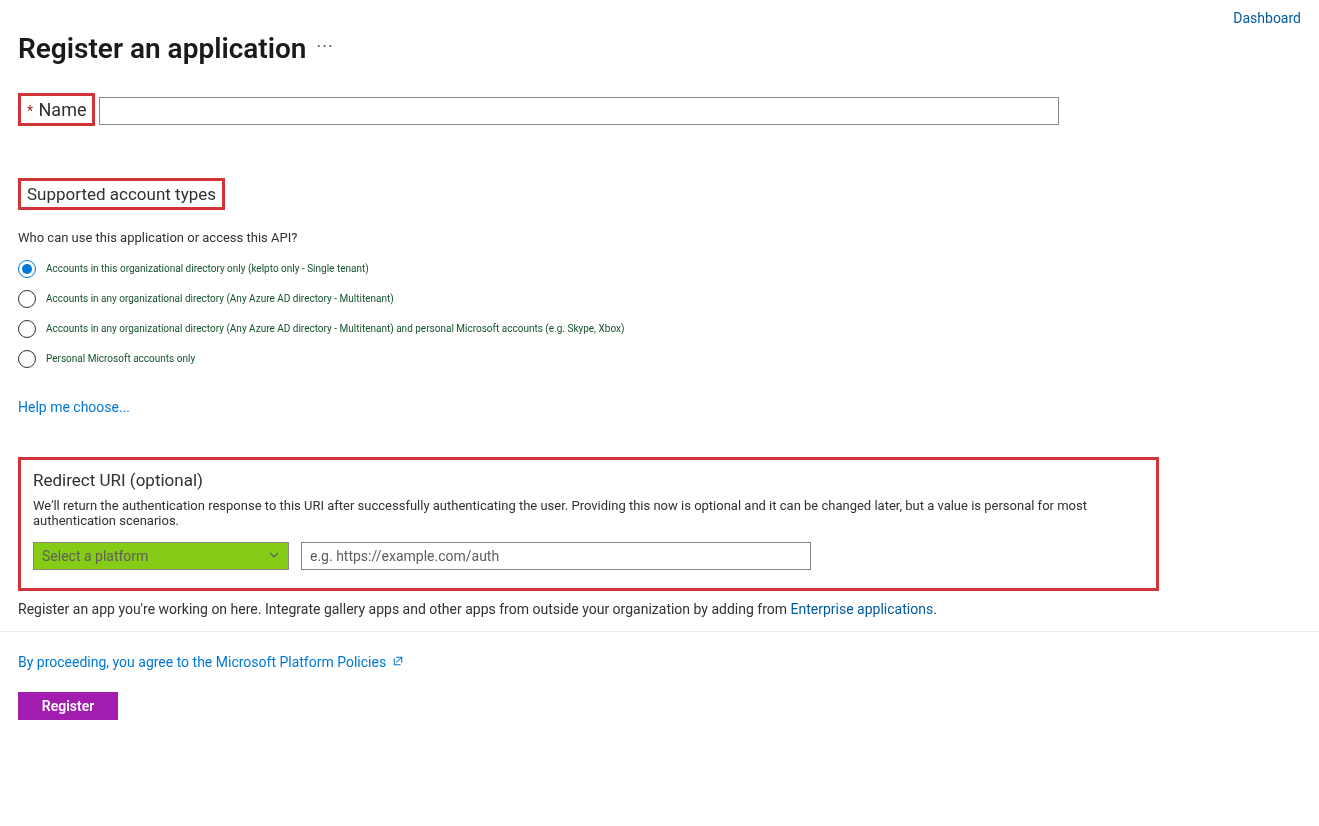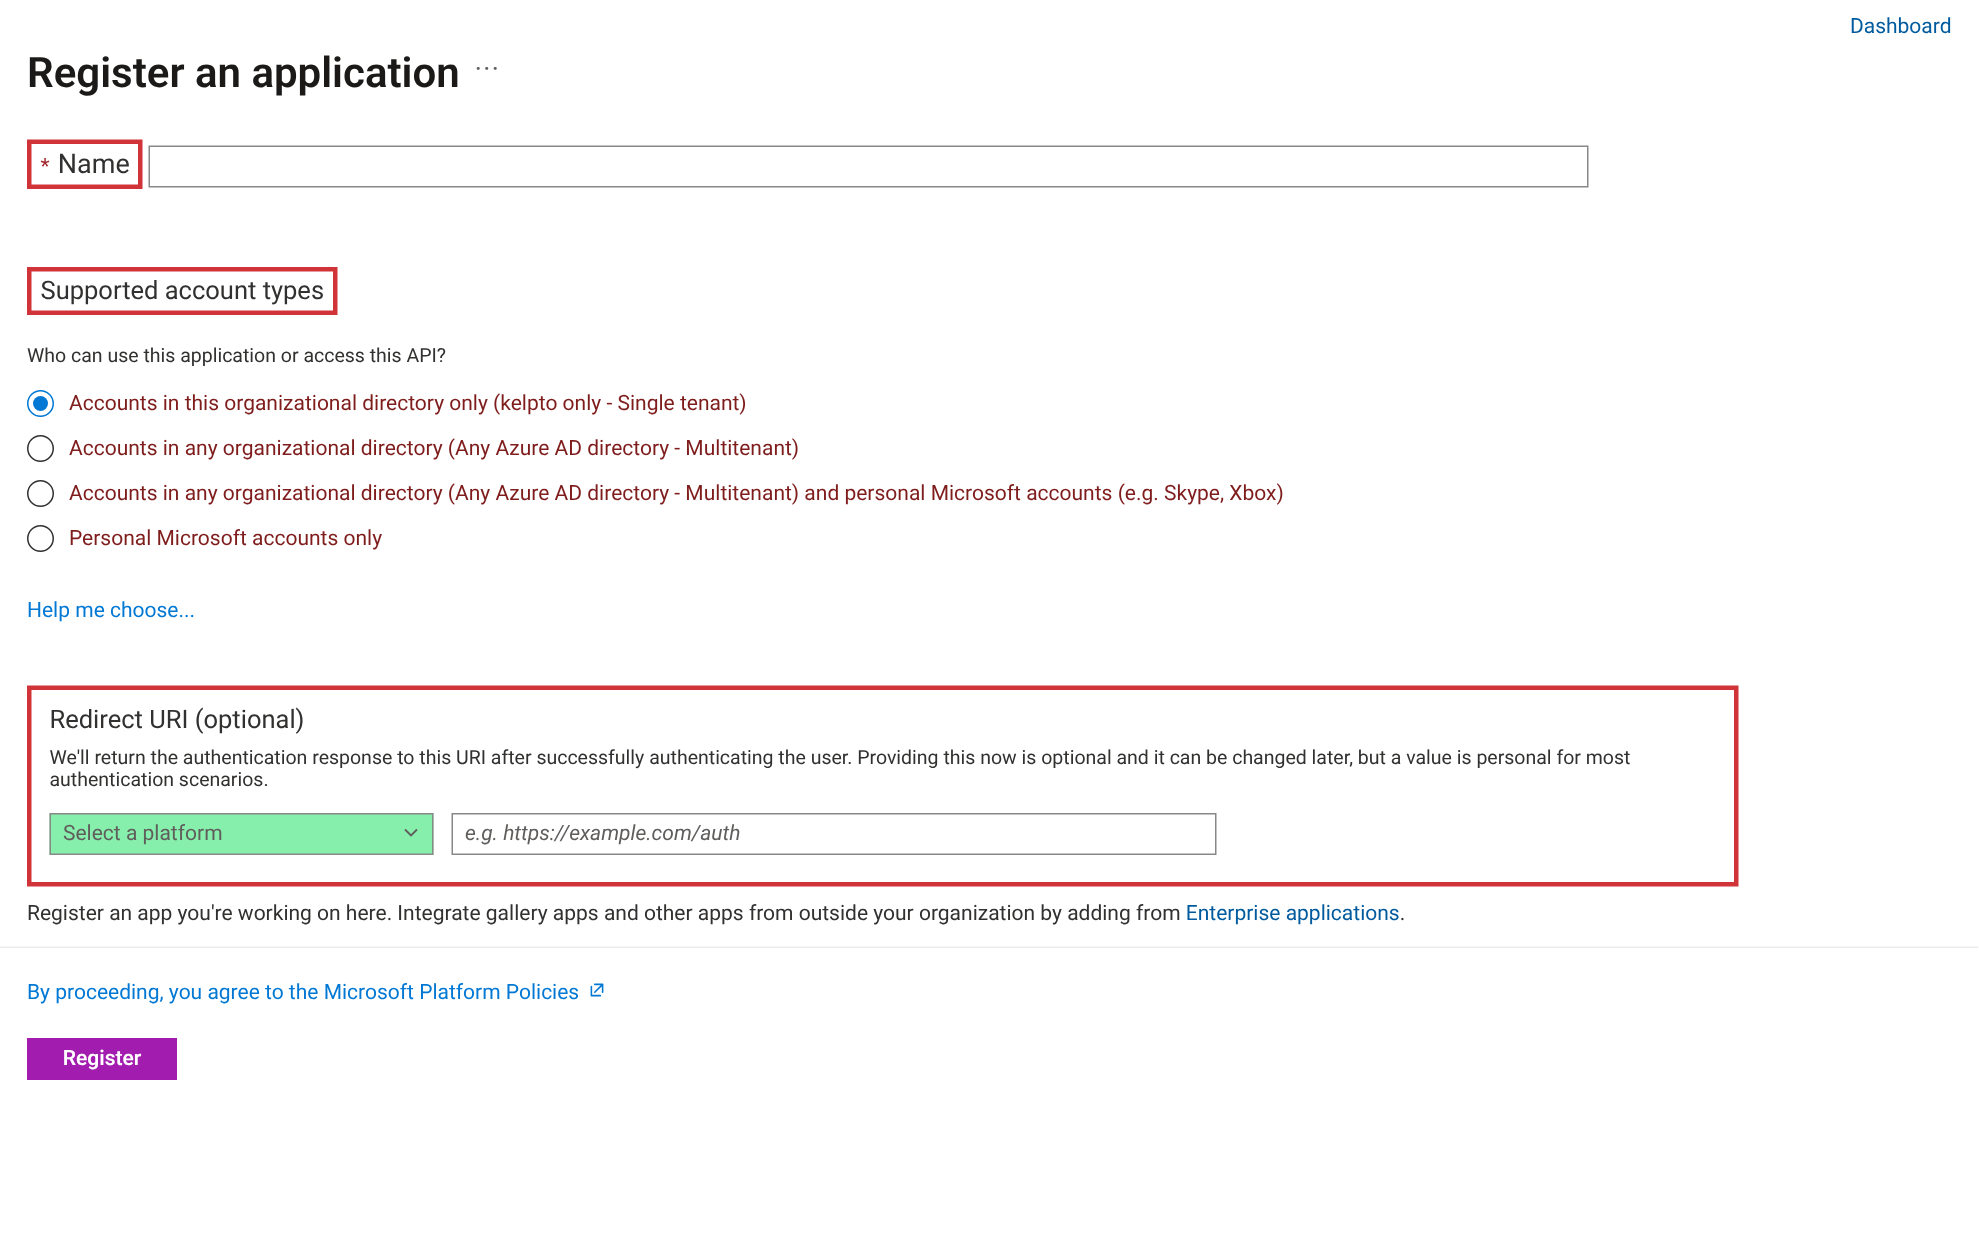--- a/index.html
+++ b/index.html
@@ -102,22 +102,22 @@
       border-color: #0078d4;
     }
     .radio-btn.selected::after {
       content: "";
       width: 10px;
       height: 10px;
       background: #0078d4;
       border-radius: 50%;
     }
     .radio-label {
-      font-size: 14px;
-      color: #7f1d1d;
+      font-size: 10px;
+      color: #14532d;
       text-align: right;
     }
     .help-link {
       display: inline-block;
       margin-top: 20px;
       color: #0078d4;
       font-size: 14px;
     }
     .redirect-section {
       border: 3px solid #d13438;
@@ -133,42 +133,41 @@
     .redirect-row {
       display: flex;
       gap: 12px;
       margin-top: 14px;
     }
     .select-platform {
       position: relative;
       width: 256px;
       height: 28px;
       border: 1px solid #8a8886;
-      background: #86efac;
+      background: #84cc16;
       display: flex;
       align-items: center;
       justify-content: space-between;
       padding: 0 8px;
       cursor: pointer;
       font-size: 14px;
       color: #605e5c;
     }
     .chevron-down {
       font-size: 12px;
       color: #605e5c;
     }
     .redirect-uri-input {
       width: 510px;
       height: 28px;
       border: 1px solid #8a8886;
       padding: 0 8px;
       font-size: 14px;
       font-family: inherit;
       color: #323130;
-      font-style: italic;
     }
     .redirect-uri-input::placeholder {
       color: #605e5c;
     }
     .footnote {
       font-size: 14px;
       color: #323130;
       margin-top: 10px;
       padding-bottom: 14px;
     }

